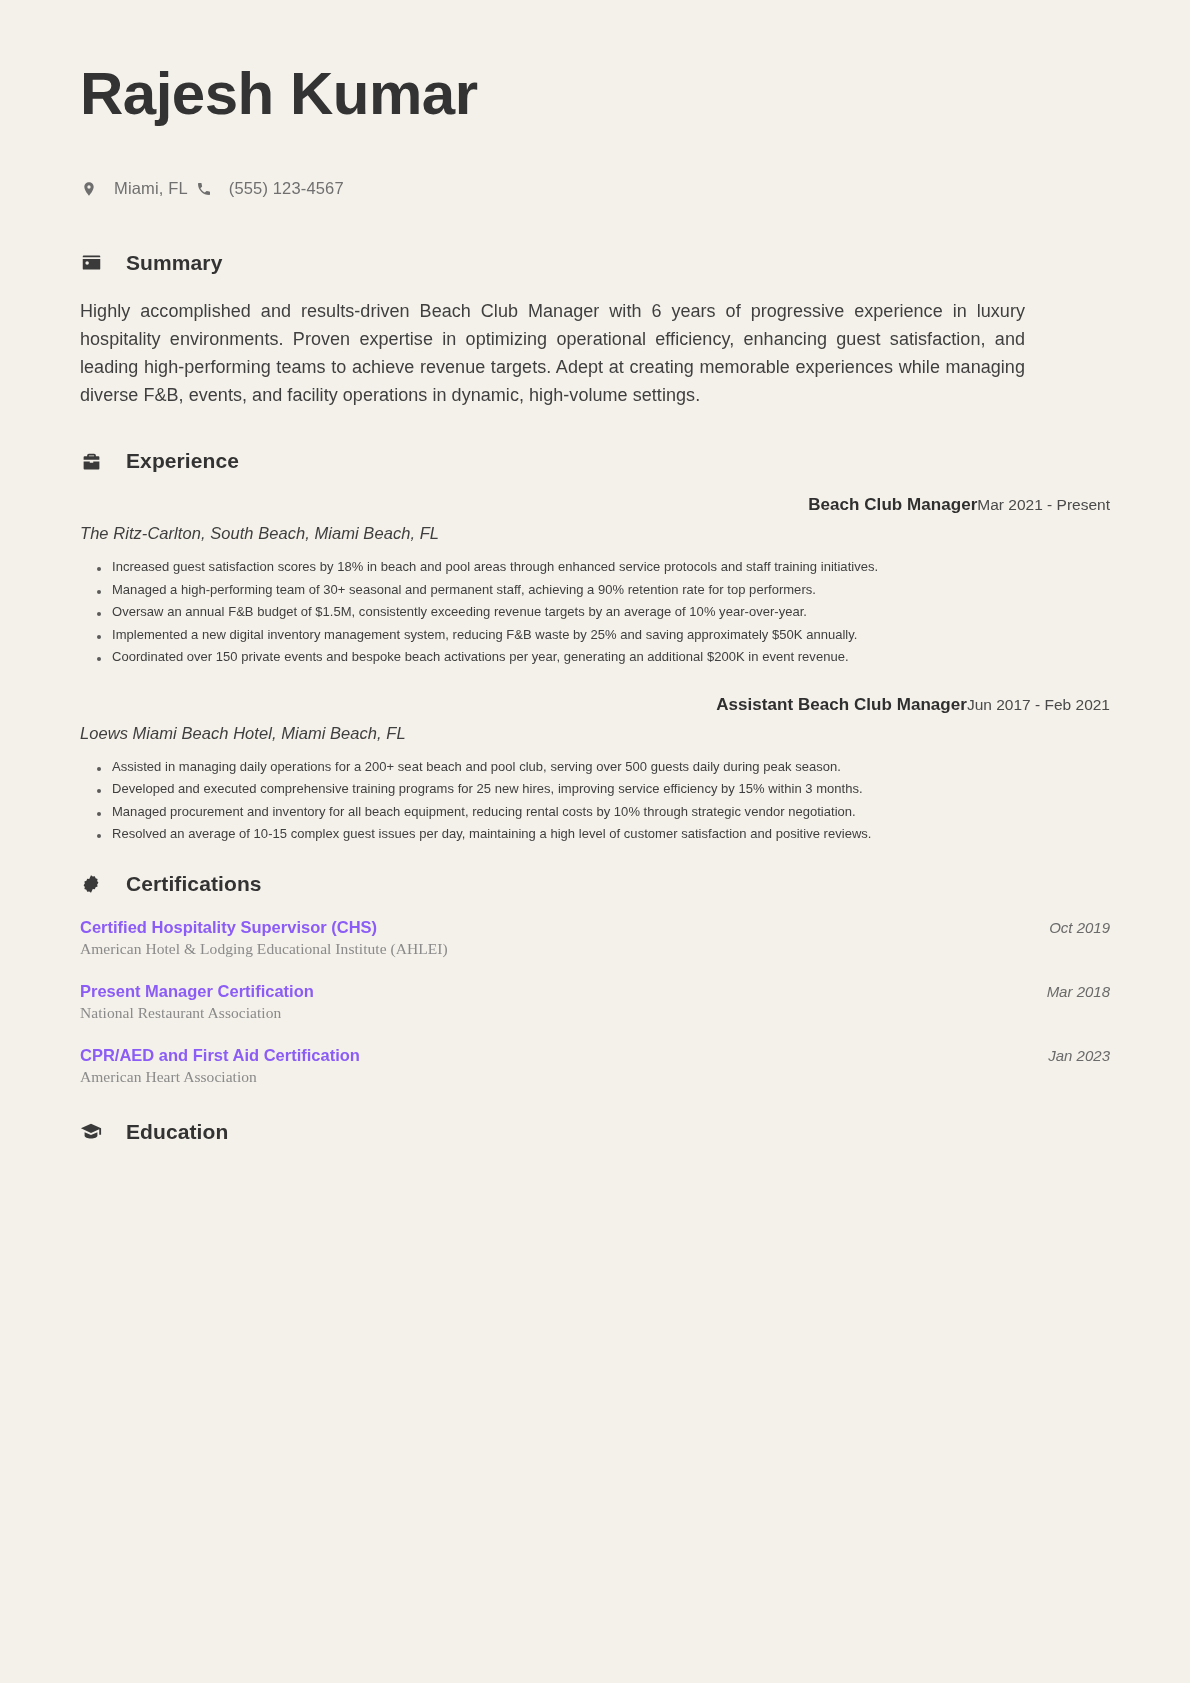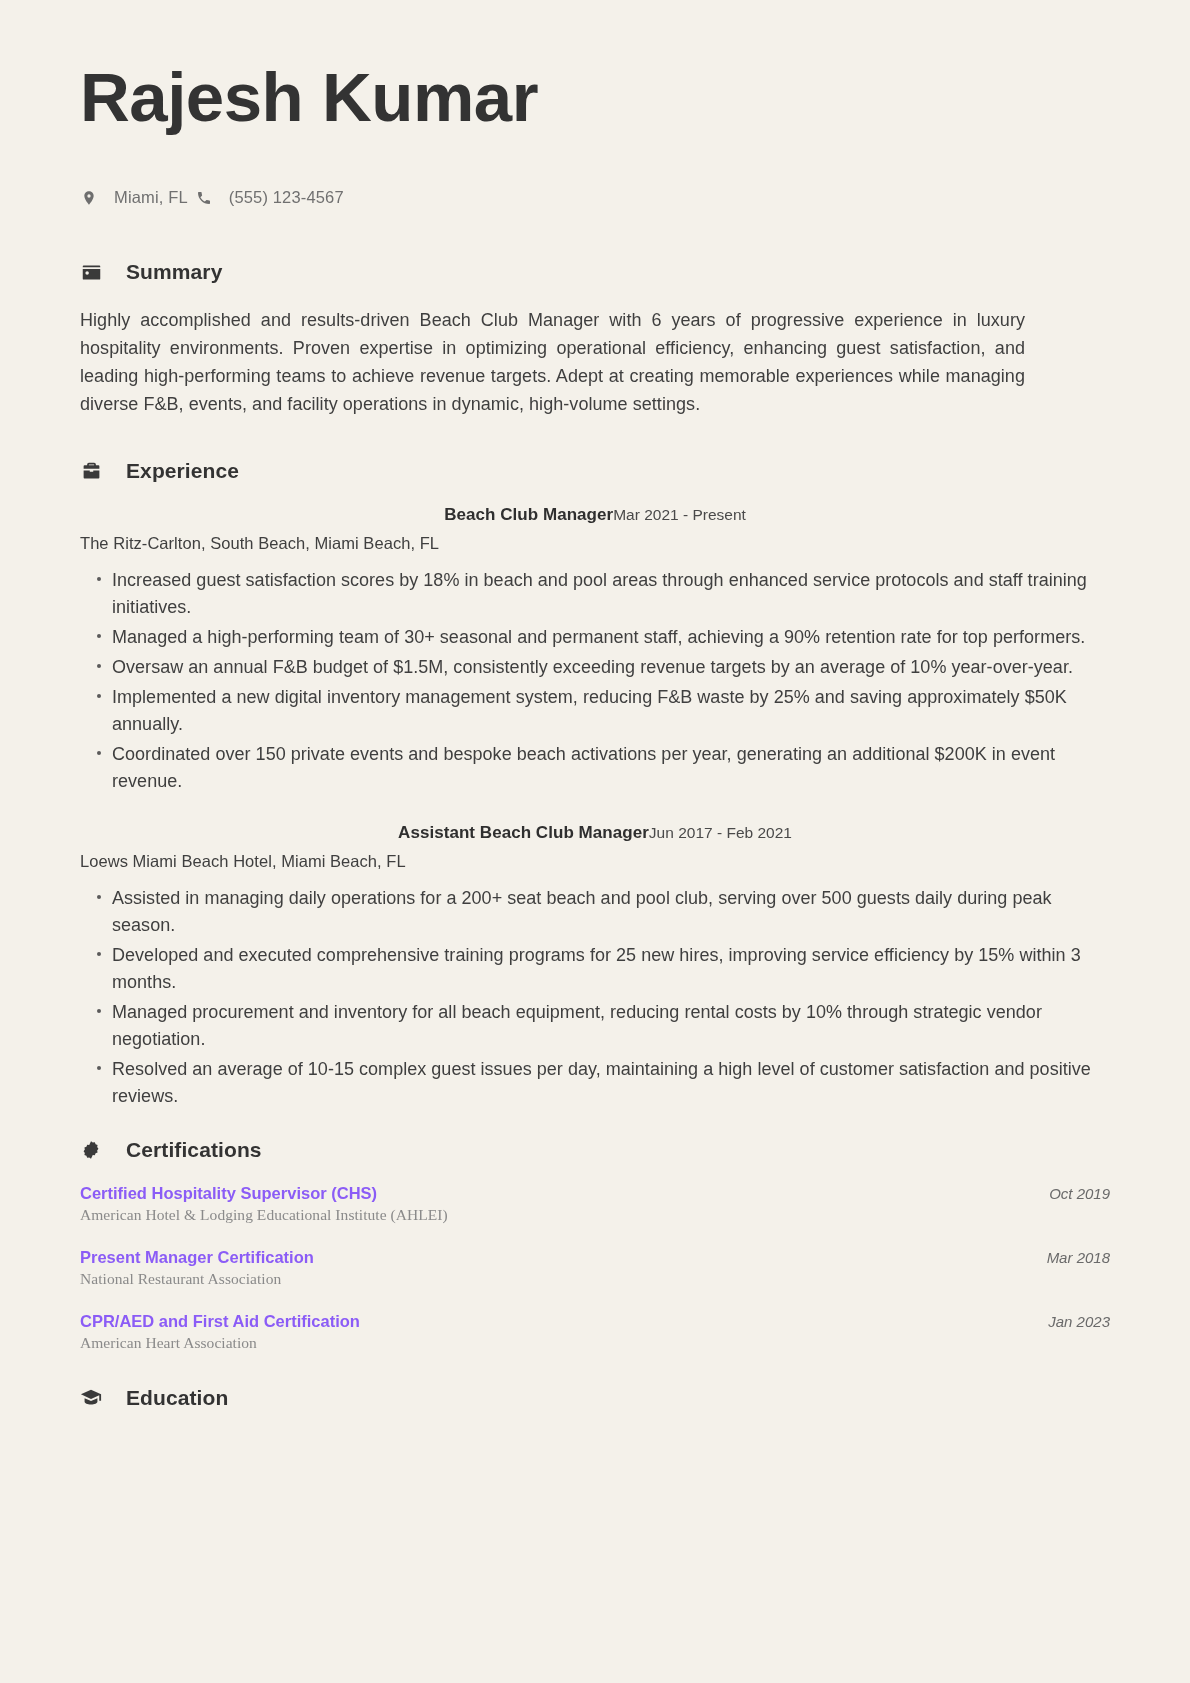--- a/index.html
+++ b/index.html
@@ -17,21 +17,21 @@
   .page {
     width: 1190px;
     height: 1683px;
     box-sizing: border-box;
     padding: 62px 80px 0 80px;
     position: relative;
   }
 
   
   .name {
-    font-size: 69px;
+    font-size: 60px;
     font-weight: 700;
     letter-spacing: -0.5px;
     color: #333333;
     line-height: 1.05;
     margin: 0 0 54px 0;
   }
 
   .contact-grid {
     display: flex;
     margin-bottom: 52px;
@@ -89,49 +89,50 @@
     margin: 0 4px 40px 0;
     text-align: justify;
     max-width: 945px;
     letter-spacing: 0.05px;
   }
 
   
   .job { margin-bottom: 6px; }
   .job-head {
     display: flex;
-    justify-content: center;
+    justify-content: flex-end;
     align-items: baseline;
     margin-bottom: 9px;
   }
   .job-title {
     font-size: 17px;
     font-weight: 700;
     color: #2f2f2f;
     letter-spacing: 0.05px;
   }
   .job-dates {
     font-size: 15.5px;
     color: #4a4a4a;
     white-space: nowrap;
   }
   .job-company {
     font-size: 16.5px;
+    font-style: italic;
     color: #3f3f3f;
     margin-bottom: 14px;
     letter-spacing: 0.05px;
   }
   ul.bullets {
     margin: 0 0 28px 0;
     padding: 0 0 0 17px;
     list-style: none;
   }
   ul.bullets li {
     position: relative;
-    font-size: 18px;
+    font-size: 13px;
     line-height: 1.5;
     color: #3f3f3f;
     margin-bottom: 3px;
     padding-left: 15px;
     letter-spacing: 0.03px;
   }
   ul.bullets li:before {
     content: "";
     position: absolute;
     left: 0;

